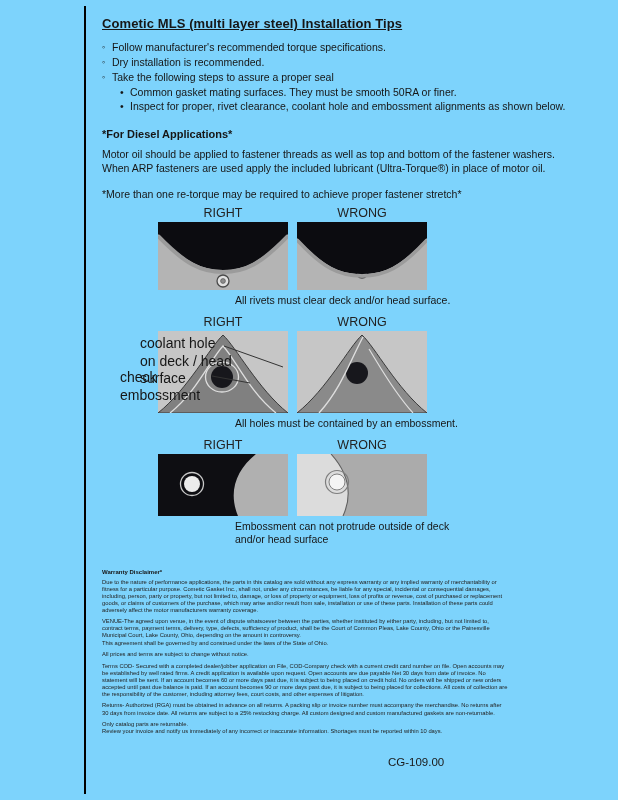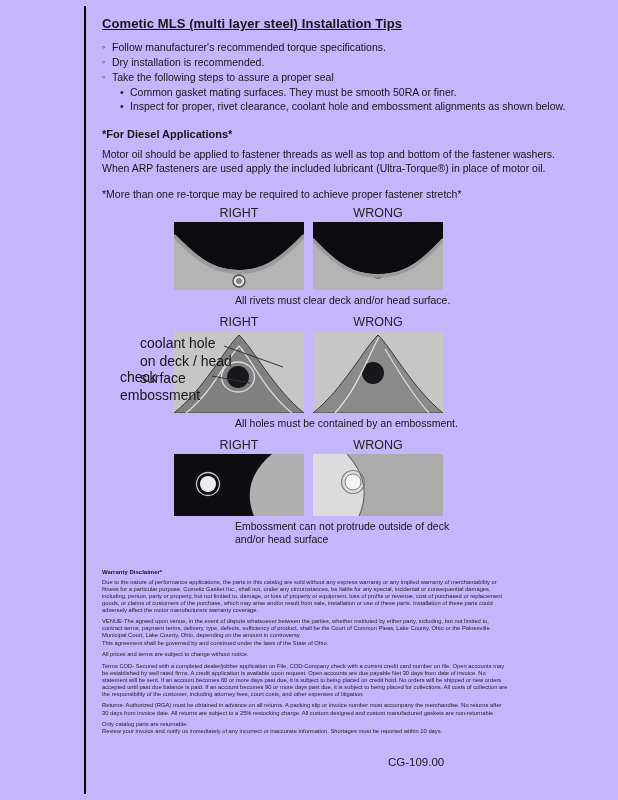--- a/index.html
+++ b/index.html
@@ -1,17 +1,17 @@
 <!DOCTYPE html>
 <html><head>
 <meta charset="utf-8">
 <style>
   html,body { margin:0; padding:0; background:#ffffff; }
   .page {
-    position:relative; width:618px; height:800px; background:#c4b5fd;
+    position:relative; width:618px; height:800px; background:#7dd3fc;
     font-family:"Liberation Sans","DejaVu Sans",sans-serif; color:#161616;
     overflow:hidden;
   }
   .left-rule { position:absolute; left:84px; top:6px; width:2px; height:788px; background:#000; }
   .content { position:absolute; left:102px; top:12px; width:500px; }
 
   h1.title {
     font-size:13px; font-weight:bold; text-decoration:underline;
     margin:4px 0 10px 0; letter-spacing:.1px;
   }
@@ -19,21 +19,21 @@
   .tip { display:flex; font-size:10.5px; line-height:1.32; margin:1px 0; }
   .tip .marker { flex:none; width:10px; text-align:left; }
   .tip-l1 .marker { font-size:9px; padding-top:1px; }
   .tip-l2 { margin-left:18px; }
 
   .diesel-heading { font-size:11px; font-weight:bold; margin:14px 0 8px 0; }
   .para { font-size:10.5px; line-height:1.32; width:468px; margin:0 0 10px 0; }
   .note { font-size:10.5px; margin:12px 0 6px 0; }
 
   .diagram-section { margin-top:6px; }
-  .diag-row { display:flex; gap:9px; margin-left:72px; }
+  .diag-row { display:flex; gap:9px; margin-left:56px; }
   .diag-col { width:130px; }
   .diag-head { text-align:center; font-size:12.5px; color:#222; margin-bottom:2px; }
   .diag-col svg { display:block; }
   .diag-caption { font-size:10.5px; margin:4px 0 8px 133px; line-height:1.25; }
   .diag-caption.narrow { width:235px; }
 
   .row2-wrap { position:relative; }
   .side-label { position:absolute; font-size:14px; line-height:1.25; color:#161616; }
   .lbl-coolant { left:38px; top:20px; width:92px; }
   .lbl-emboss { left:18px; top:54px; width:100px; }

